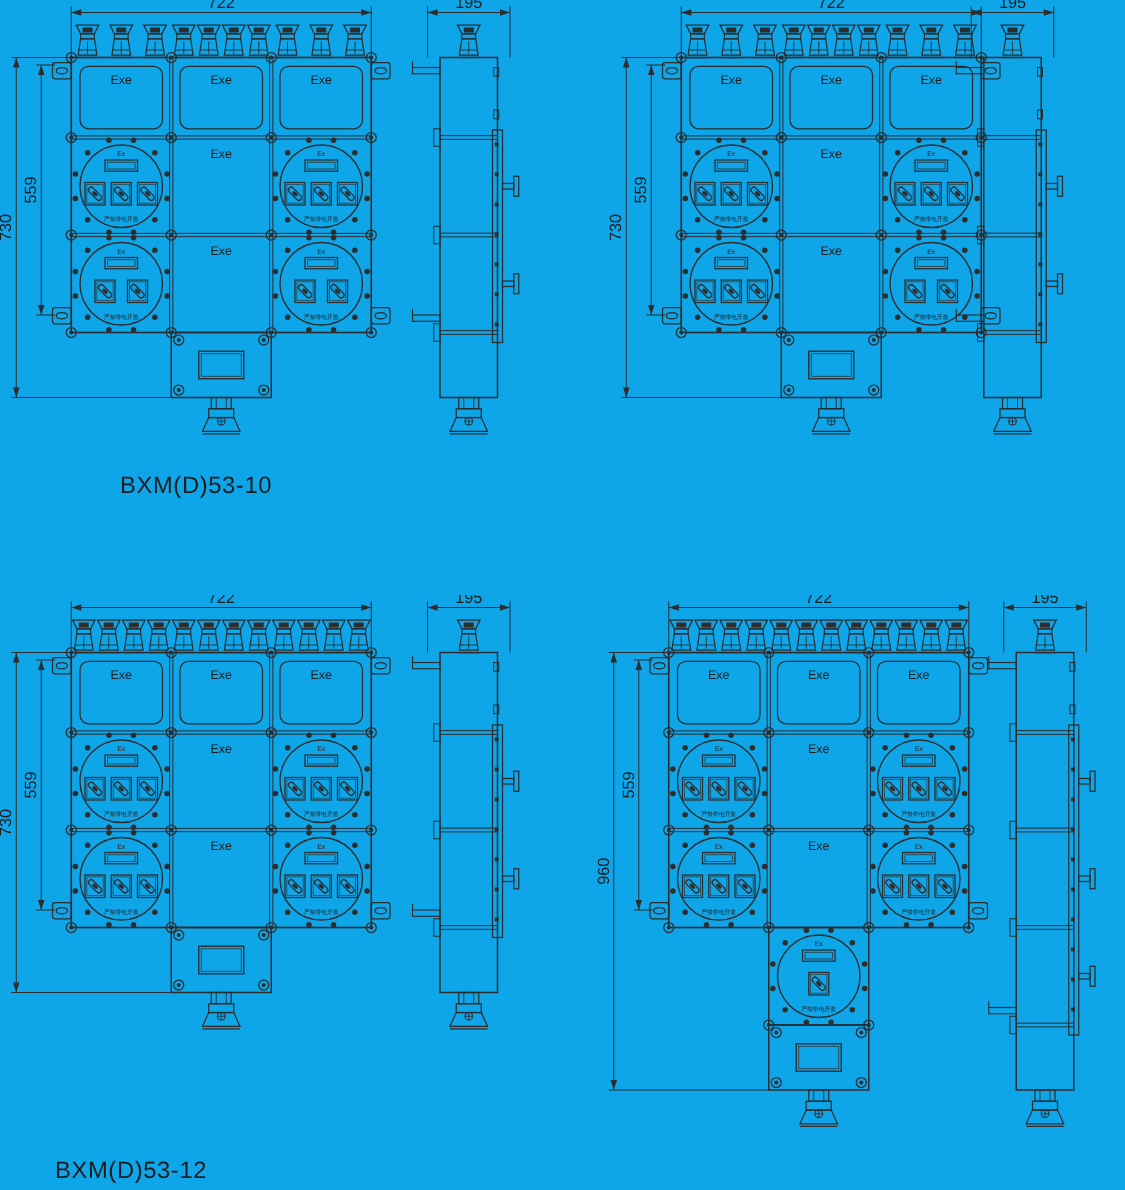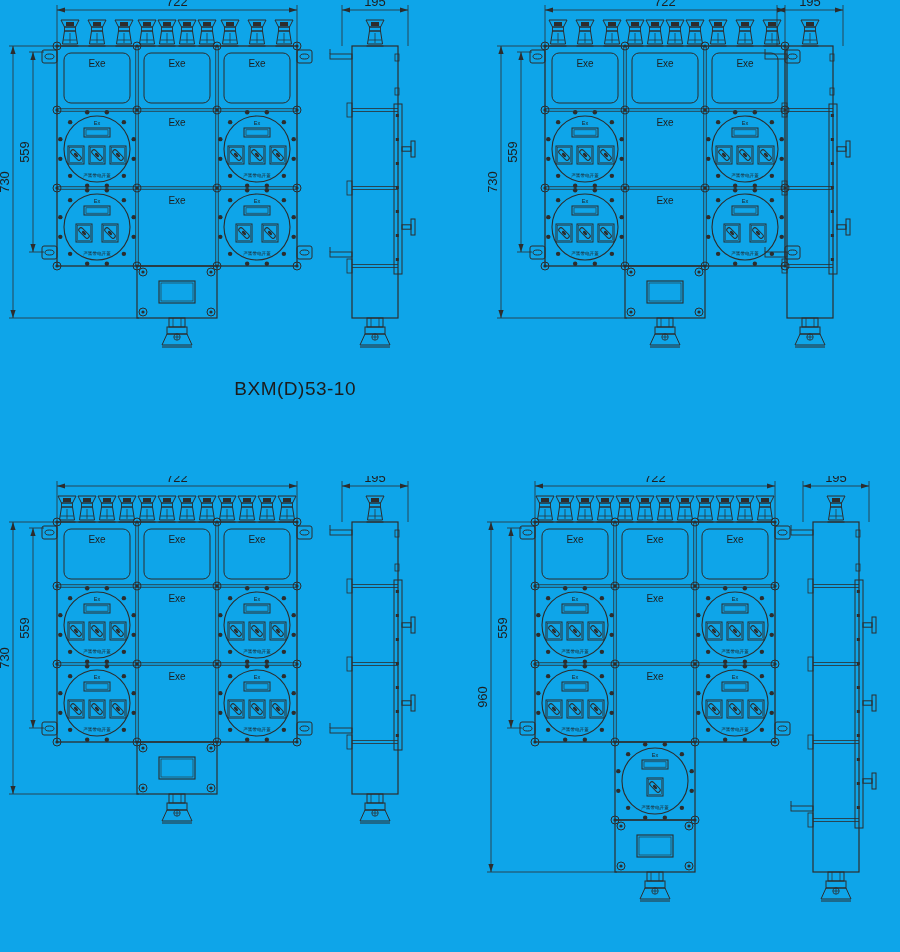--- a/index.html
+++ b/index.html
@@ -4,21 +4,21 @@
 <style>
   *{margin:0;padding:0;box-sizing:border-box}
   html,body{width:900px;height:952px;background:#ffffff;overflow:hidden;
     font-family:"Liberation Sans",sans-serif}
   #sheet{position:relative;width:900px;height:952px;background:#0ea5e9}
   .figsvg{position:absolute;width:450px;height:476px}
   #fig0{left:0;top:0}
   #fig1{left:450px;top:0}
   #fig2{left:0;top:476px}
   #fig3{left:450px;top:476px}
-  .caption{position:absolute;width:260px;text-align:right;font-size:19px;
+  .caption{position:absolute;width:260px;text-align:left;font-size:19px;
     color:#1c1c1c;letter-spacing:.5px;white-space:nowrap}
   #cap0{left:96px;top:378px}
   #cap1{left:592px;top:378px}
   #cap2{left:44px;top:926px}
   #cap3{left:552px;top:926px}
 </style>
 </head>
 <body>
 
 <div id="sheet">
@@ -1875,13 +1875,14 @@
         <g>
           <rect x="341" y="330" width="22" height="5" rx="0" fill="none" stroke="#2d2d2d" stroke-width="0.9"></rect>
           <line x1="341" y1="325" x2="341" y2="330" stroke="#2d2d2d" stroke-width="0.9"></line>
         </g>
         <rect x="406" y="54" width="4" height="7" rx="0" fill="none" stroke="#2d2d2d" stroke-width="0.8"></rect>
         <rect x="406" y="88" width="4" height="7" rx="0" fill="none" stroke="#2d2d2d" stroke-width="0.8"></rect>
       </g>
     </svg>
 
   <div id="cap0" class="caption">BXM(D)53-10</div>
+  <div id="cap2" class="caption">BXM(D)53-12</div>
 </div>
 
 </body></html>

